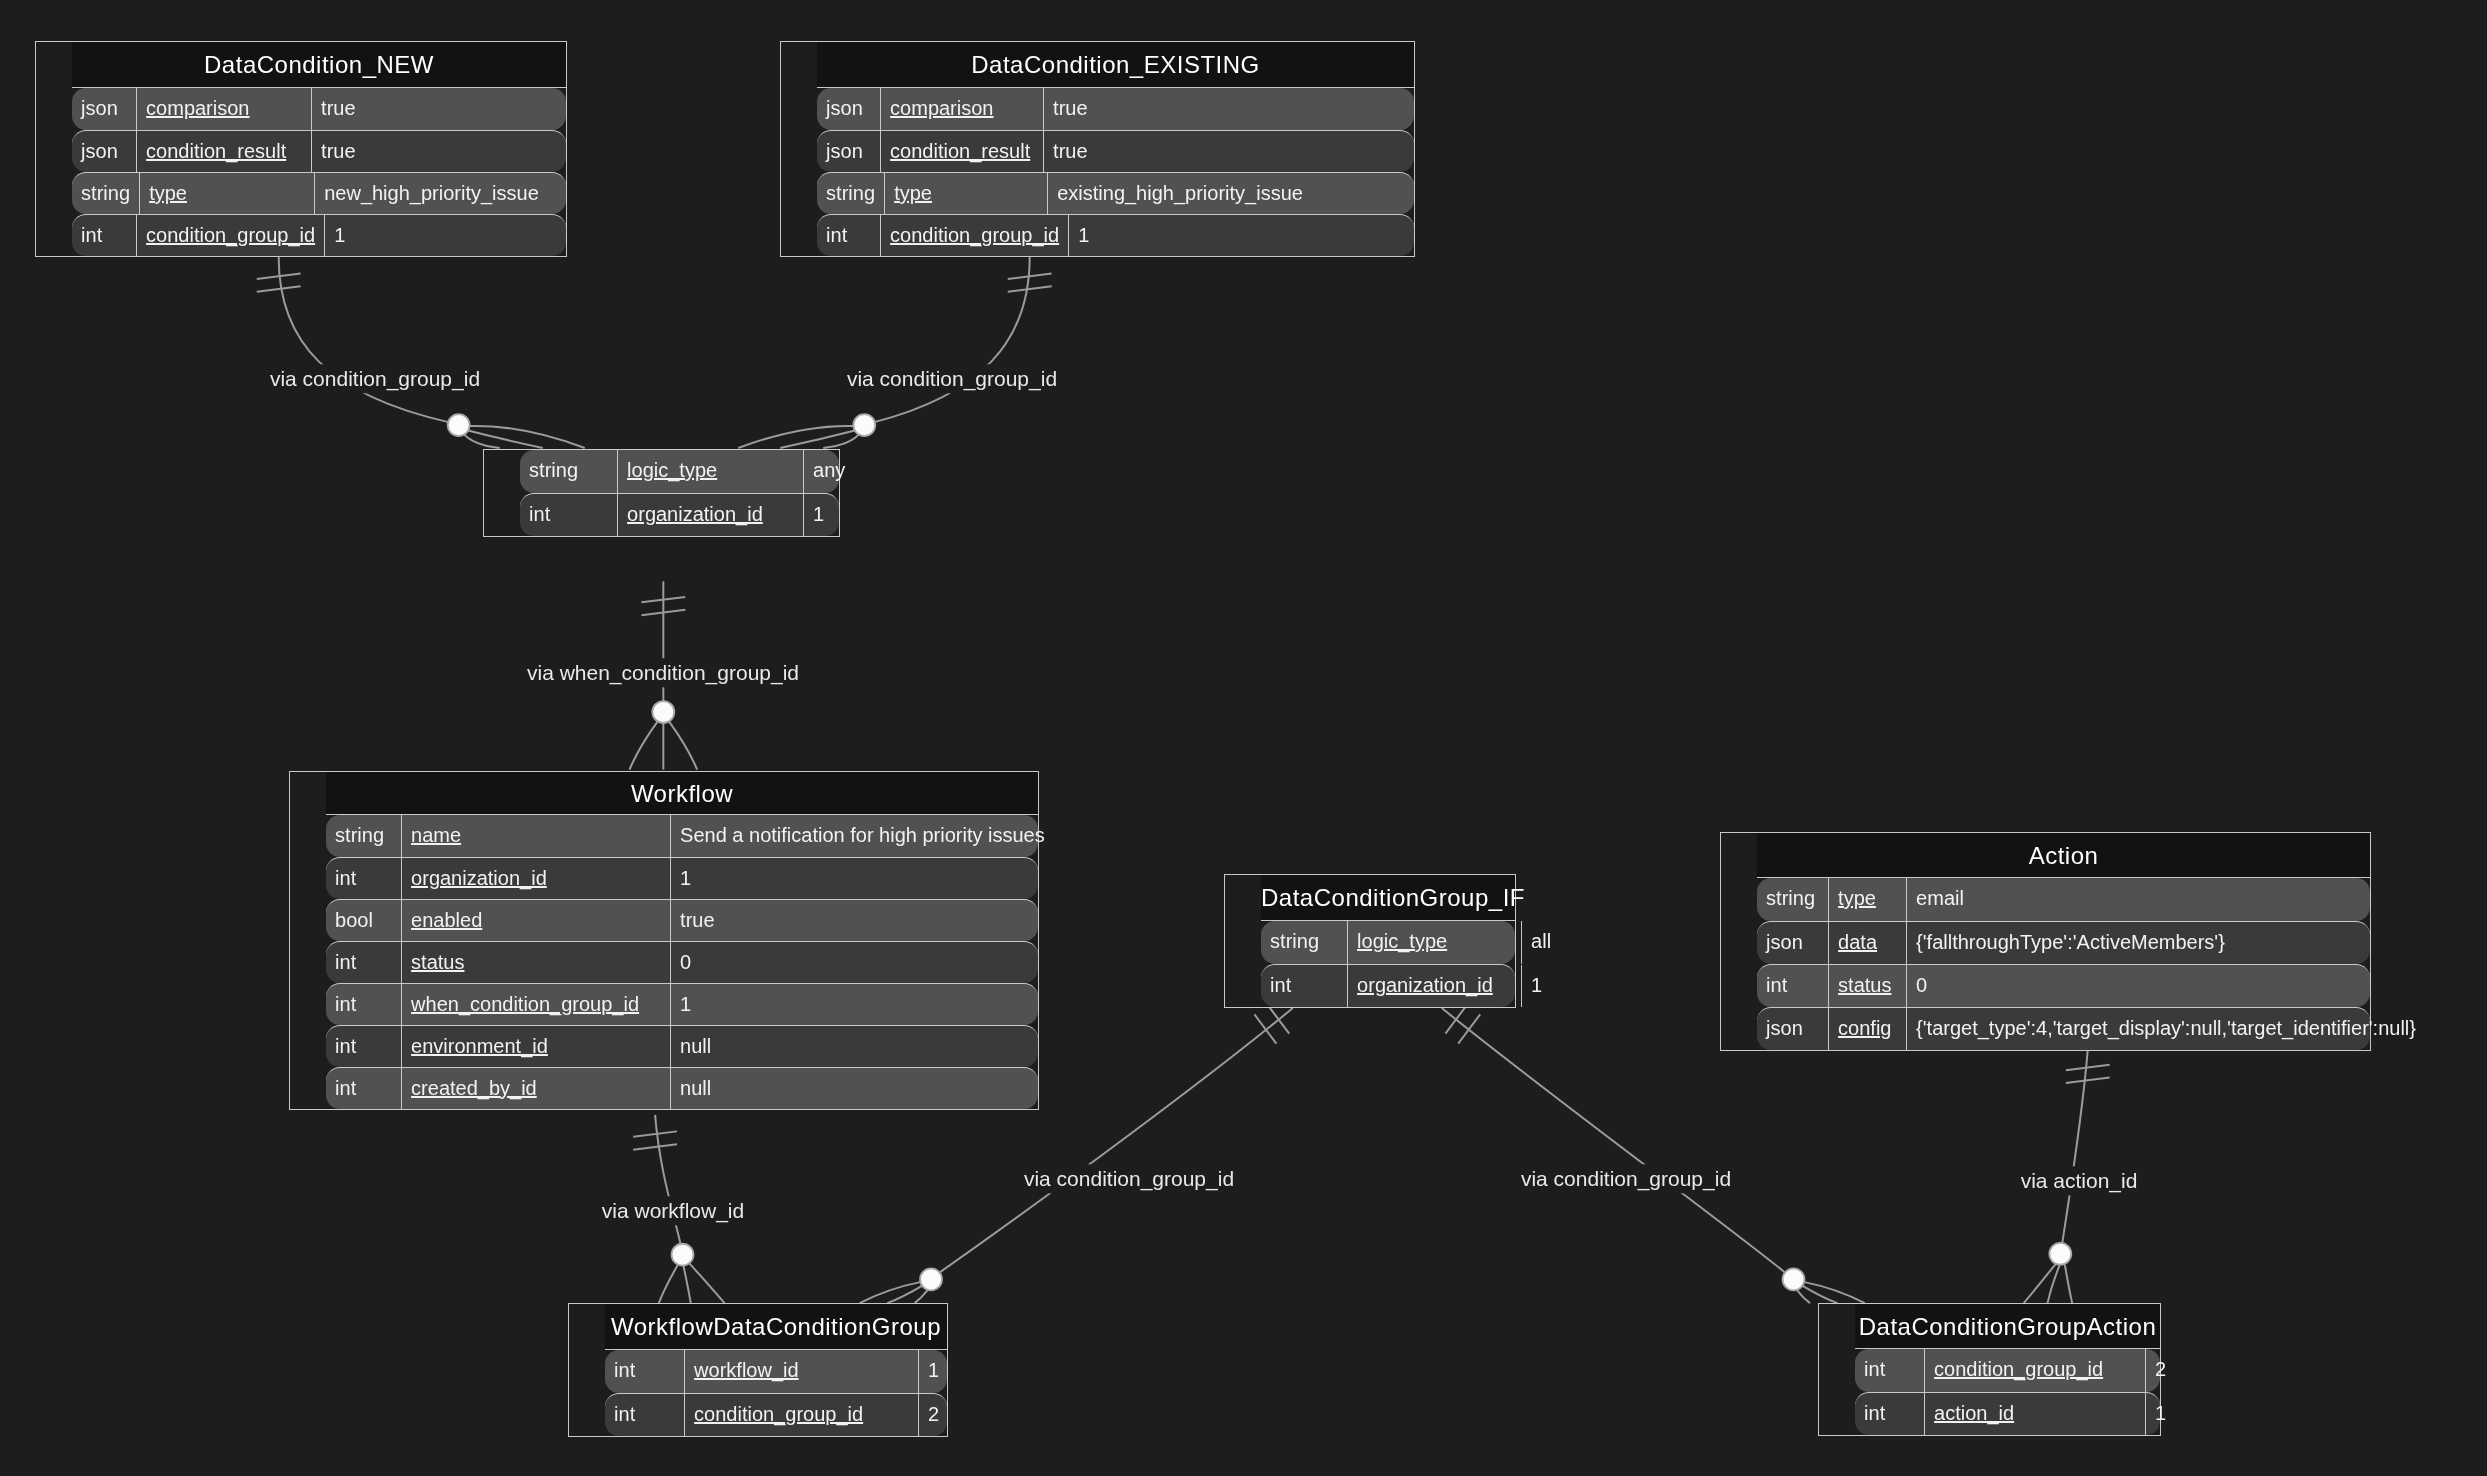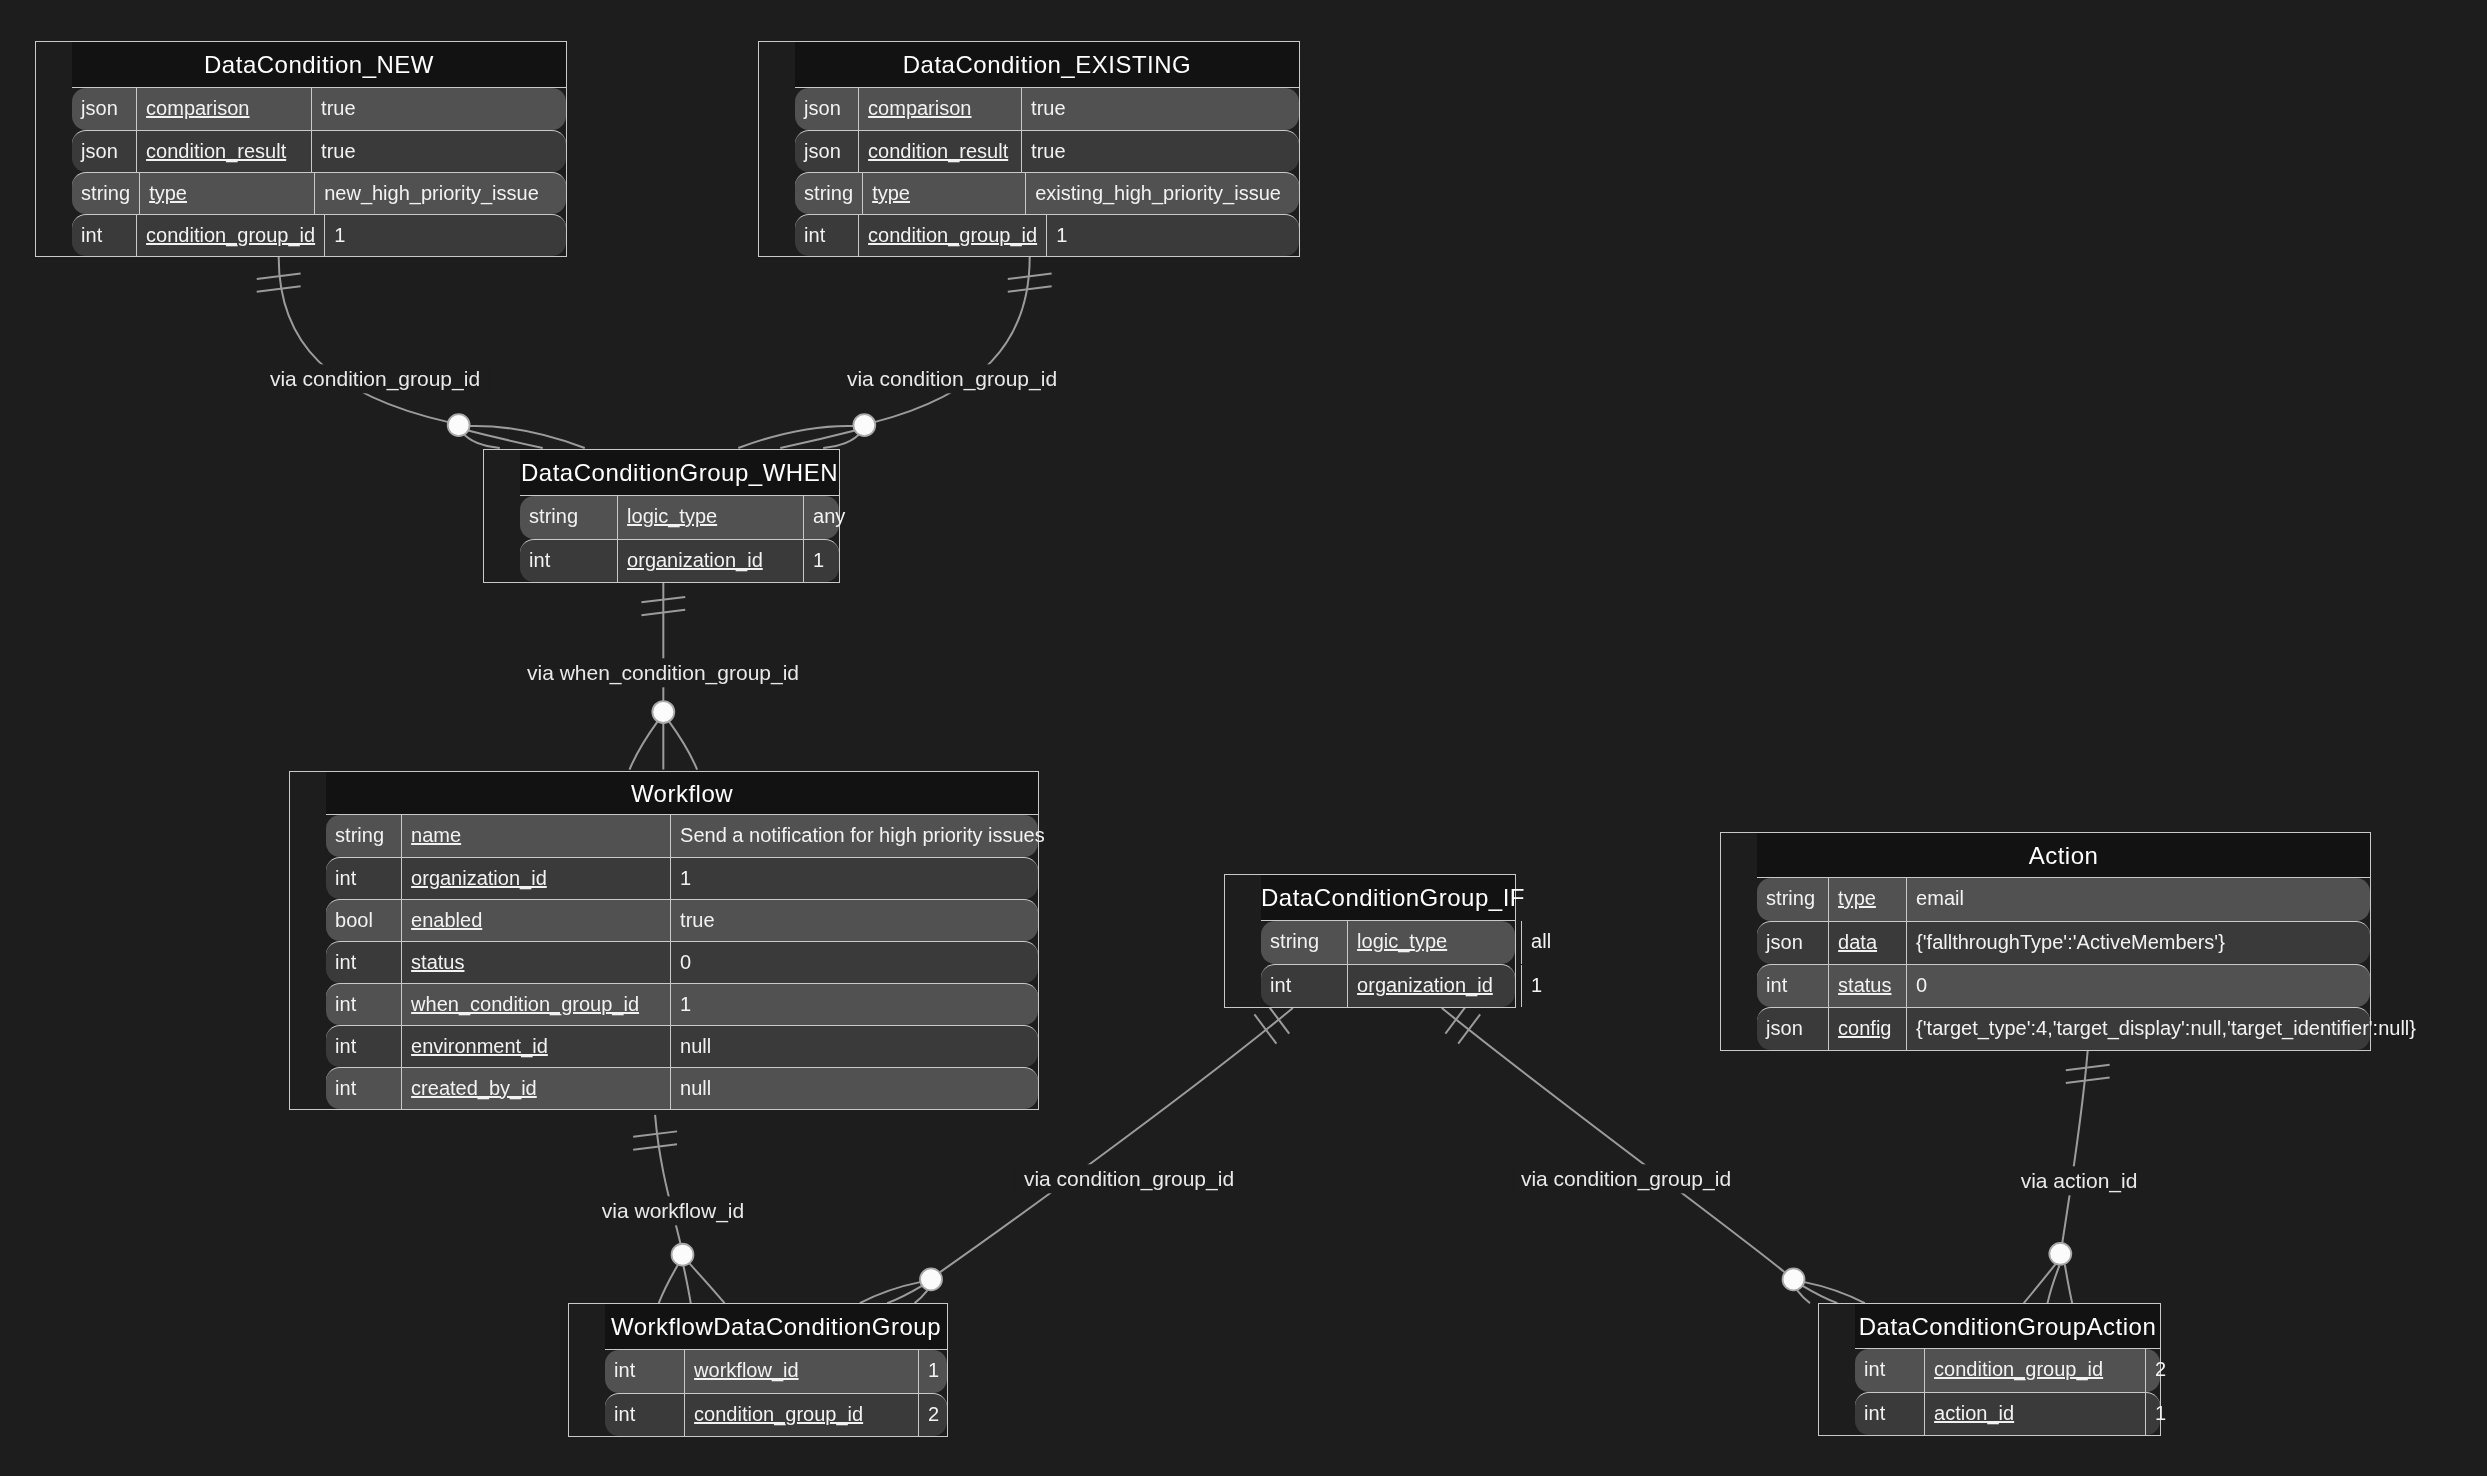--- a/index.html
+++ b/index.html
@@ -112,21 +112,21 @@
       <div class="c c2">type</div>
       <div class="c c3">new_high_priority_issue</div>
     </div>
     <div class="erow dark">
       <div class="c c1">int</div>
       <div class="c c2">condition_group_id</div>
       <div class="c c3">1</div>
     </div>
   </div>
 
-  <div class="entity" style="left:758px;top:41px;width:542px;--c1:63px;--c2:164px;--hh:46px;--rh:42px;">
+  <div class="entity" style="left:780px;top:41px;width:635px;--c1:63px;--c2:164px;--hh:46px;--rh:42px;">
     <div class="entity-title">DataCondition_EXISTING</div>
     <div class="erow light">
       <div class="c c1">json</div>
       <div class="c c2">comparison</div>
       <div class="c c3">true</div>
     </div>
     <div class="erow dark">
       <div class="c c1">json</div>
       <div class="c c2">condition_result</div>
       <div class="c c3">true</div>
@@ -137,21 +137,20 @@
       <div class="c c3">existing_high_priority_issue</div>
     </div>
     <div class="erow dark">
       <div class="c c1">int</div>
       <div class="c c2">condition_group_id</div>
       <div class="c c3">1</div>
     </div>
   </div>
 
   <div class="entity" style="left:483px;top:449px;width:357px;--c1:97px;--c2:187px;--hh:46px;--rh:43px;">
-    <div class="entity-title">DataConditionGroup_WHEN</div>
     <div class="erow light">
       <div class="c c1">string</div>
       <div class="c c2">logic_type</div>
       <div class="c c3">any</div>
     </div>
     <div class="erow dark">
       <div class="c c1">int</div>
       <div class="c c2">organization_id</div>
       <div class="c c3">1</div>
     </div>

